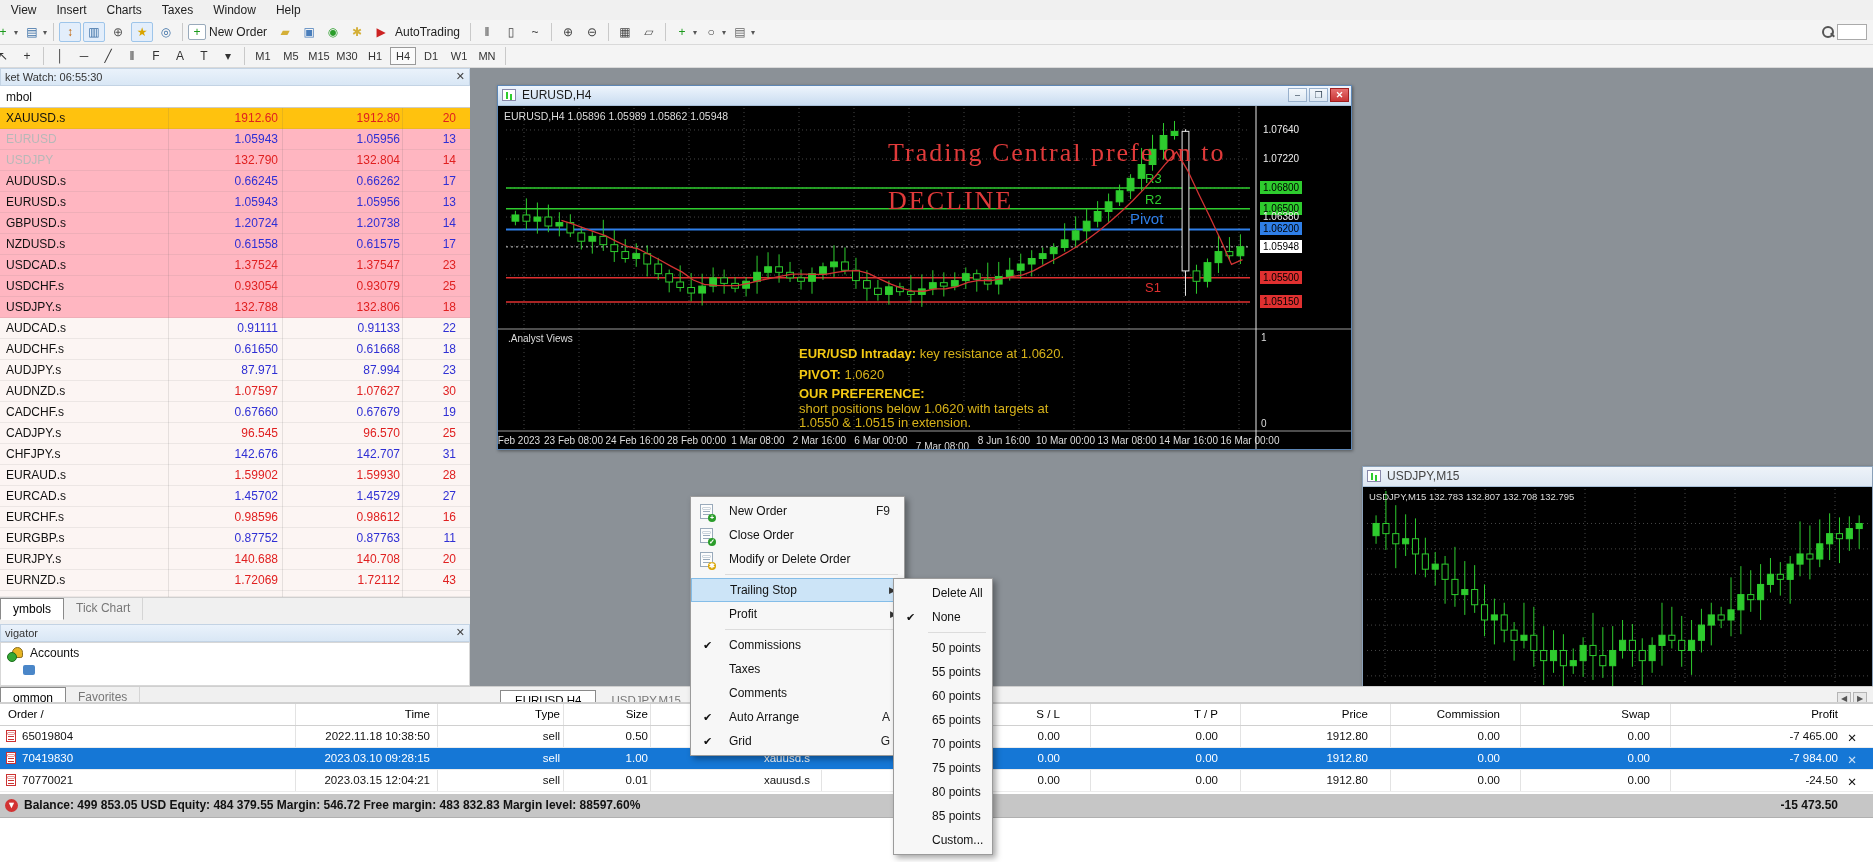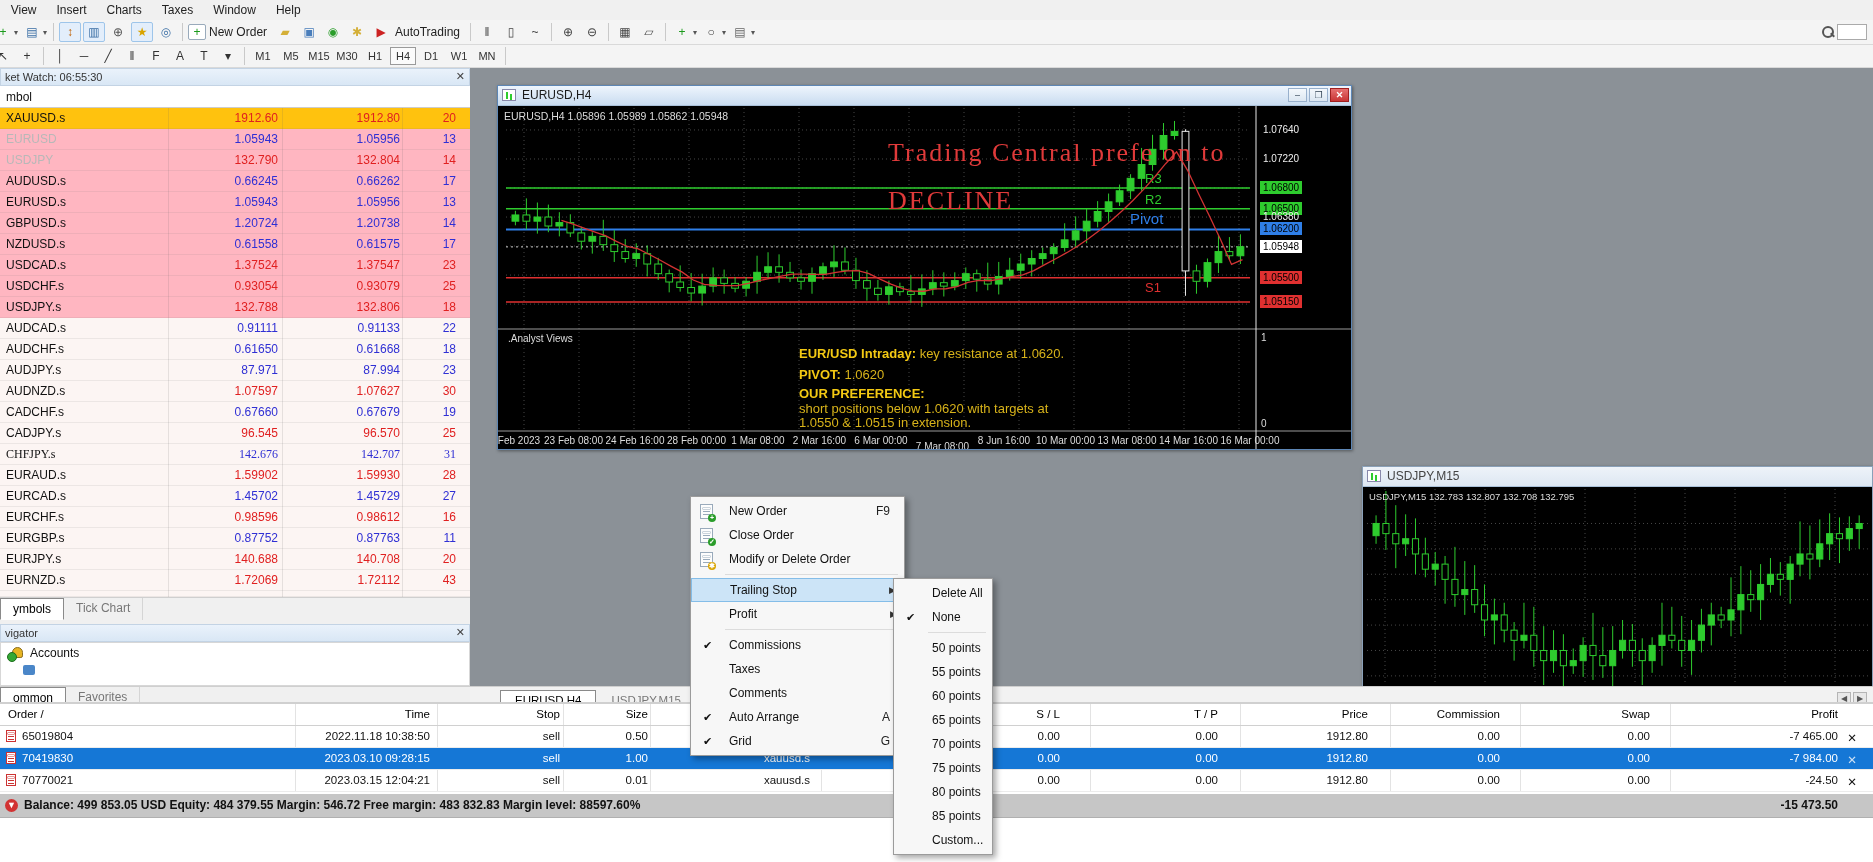--- a/index.html
+++ b/index.html
@@ -380,21 +380,21 @@
           <span class="c-bid" style="color: rgb(47, 47, 212);">0.67660</span>
           <span class="c-ask" style="color: rgb(47, 47, 212);">0.67679</span>
           <span class="c-spr" style="color: rgb(47, 47, 212);">19</span>
         </div>
         <div class="mw-row" style="background: rgb(252, 245, 243);">
           <span class="c-sym" style="color: rgb(17, 17, 17);">CADJPY.s</span>
           <span class="c-bid" style="color: rgb(224, 32, 32);">96.545</span>
           <span class="c-ask" style="color: rgb(224, 32, 32);">96.570</span>
           <span class="c-spr" style="color: rgb(224, 32, 32);">25</span>
         </div>
-        <div class="mw-row" style="background: rgb(252, 245, 243); font-family: Liberation Serif, serif;">
+        <div class="mw-row" style="background: rgb(252, 245, 243);">
           <span class="c-sym" style="color: rgb(17, 17, 17);">CHFJPY.s</span>
           <span class="c-bid" style="color: rgb(47, 47, 212);">142.676</span>
           <span class="c-ask" style="color: rgb(47, 47, 212);">142.707</span>
           <span class="c-spr" style="color: rgb(47, 47, 212);">31</span>
         </div>
         <div class="mw-row" style="background: rgb(252, 245, 243);">
           <span class="c-sym" style="color: rgb(17, 17, 17);">EURAUD.s</span>
           <span class="c-bid" style="color: rgb(224, 32, 32);">1.59902</span>
           <span class="c-ask" style="color: rgb(224, 32, 32);">1.59930</span>
           <span class="c-spr" style="color: rgb(224, 32, 32);">28</span>
@@ -819,21 +819,21 @@
       <span class="ctab-arrow">◀</span>
       <span class="ctab-arrow">▶</span>
     </span>
   </div>
 
   <div id="terminal">
     <div id="t-head">
         <div class="t-row" style="border-bottom: 1px solid rgb(208, 208, 208);">
           <span style="left: 8px;">Order  /</span>
           <span style="right: 1443px;">Time</span>
-          <span style="right: 1313px;">Stop</span>
+          <span style="right: 1313px;">Type</span>
           <span style="right: 1225px;">Size</span>
           <span style="right: 813px;">S / L</span>
           <span style="right: 655px;">T / P</span>
           <span style="right: 505px;">Price</span>
           <span style="right: 373px;">Commission</span>
           <span style="right: 223px;">Swap</span>
           <span style="right: 35px;">Profit</span>
           <div class="t-sep" style="left: 295px;"></div>
           <div class="t-sep" style="left: 437px;"></div>
           <div class="t-sep" style="left: 563px;"></div>

